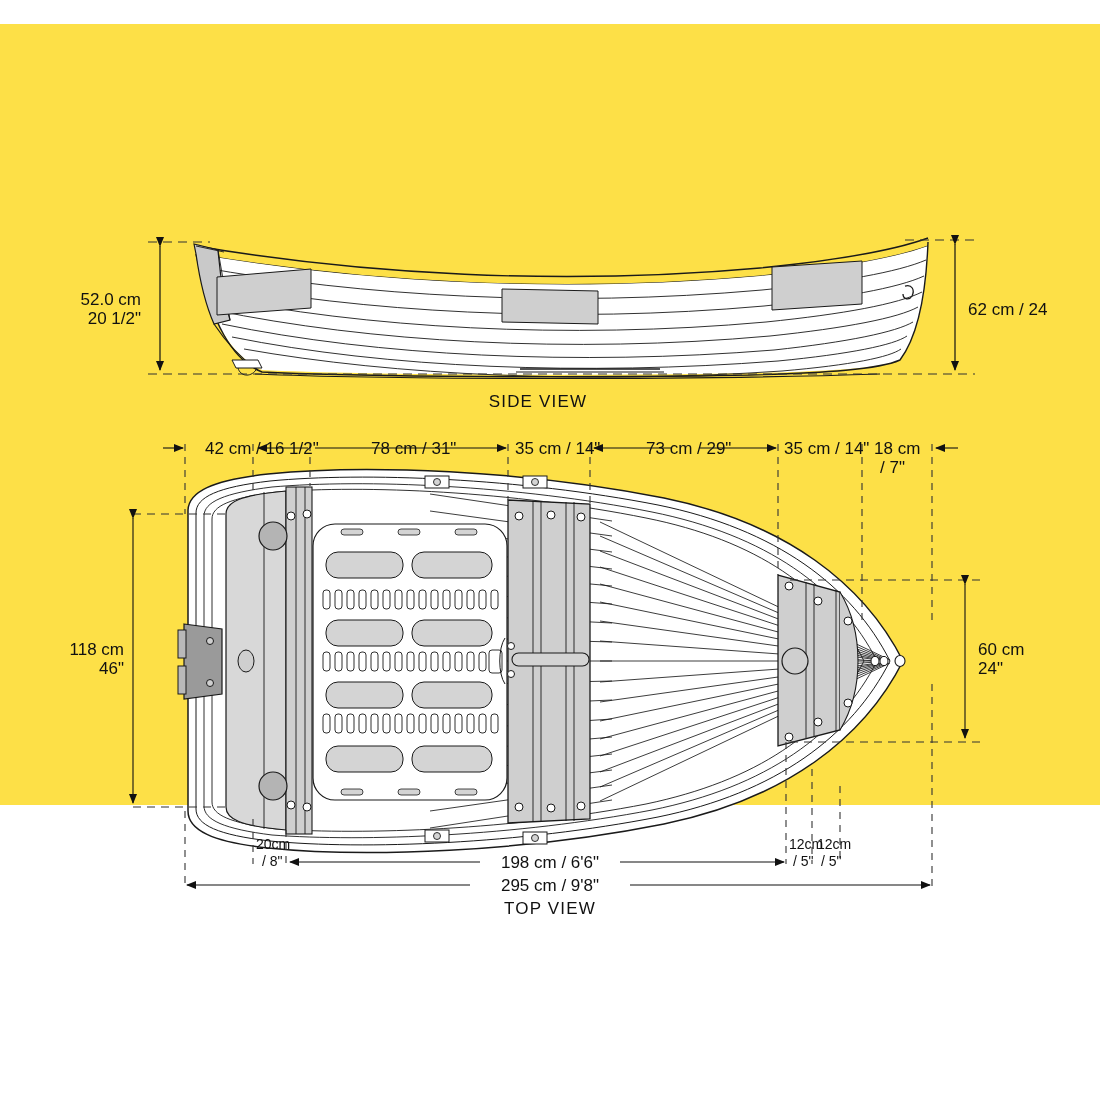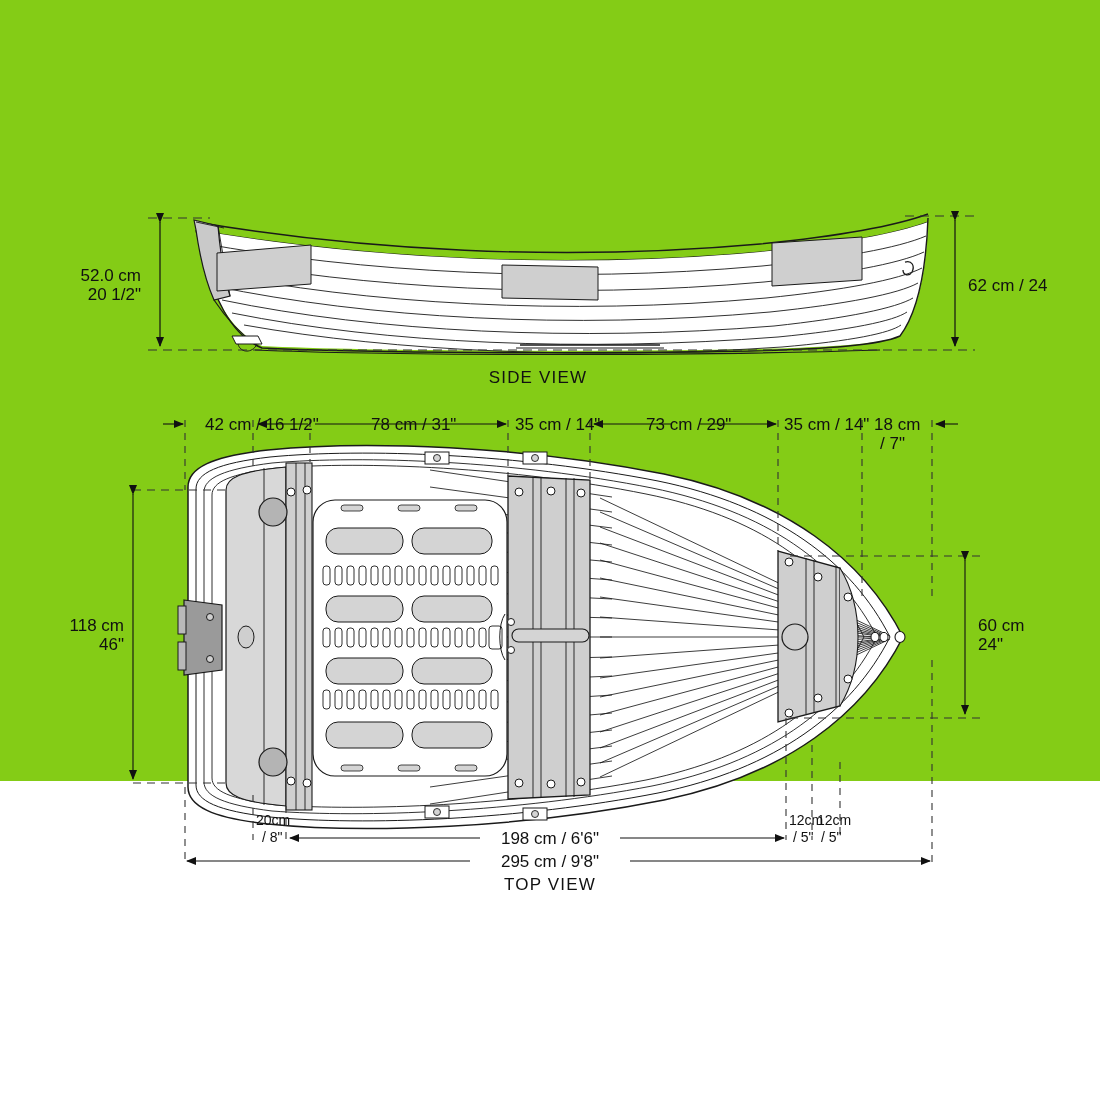--- a/index.html
+++ b/index.html
@@ -1,19 +1,19 @@
 <!DOCTYPE html>
 <html><head>
 <meta charset="utf-8">
 <title>Boat Technical Drawing</title>
 <style>
   html,body{margin:0;padding:0;background:#ffffff;}
   body{width:1100px;height:1100px;overflow:hidden;
        font-family:"Liberation Sans","DejaVu Sans",sans-serif;color:#1a1a1a;}
-  #stage{position:relative;width:1100px;height:781px;background:#84cc16;}
+  #stage{position:relative;width:1100px;height:781px;background:#fde047;margin-top:24px;}
   svg{display:block;}
   .dimtext{font-family:"Liberation Sans","DejaVu Sans",sans-serif;
            font-size:17px;fill:#111;}
   .dimtext.small{font-size:14px;}
   .viewlabel{font-family:"Liberation Sans","DejaVu Sans",sans-serif;
              font-size:17px;fill:#111;letter-spacing:1.2px;}
 </style>
 </head>
 <body>
 

